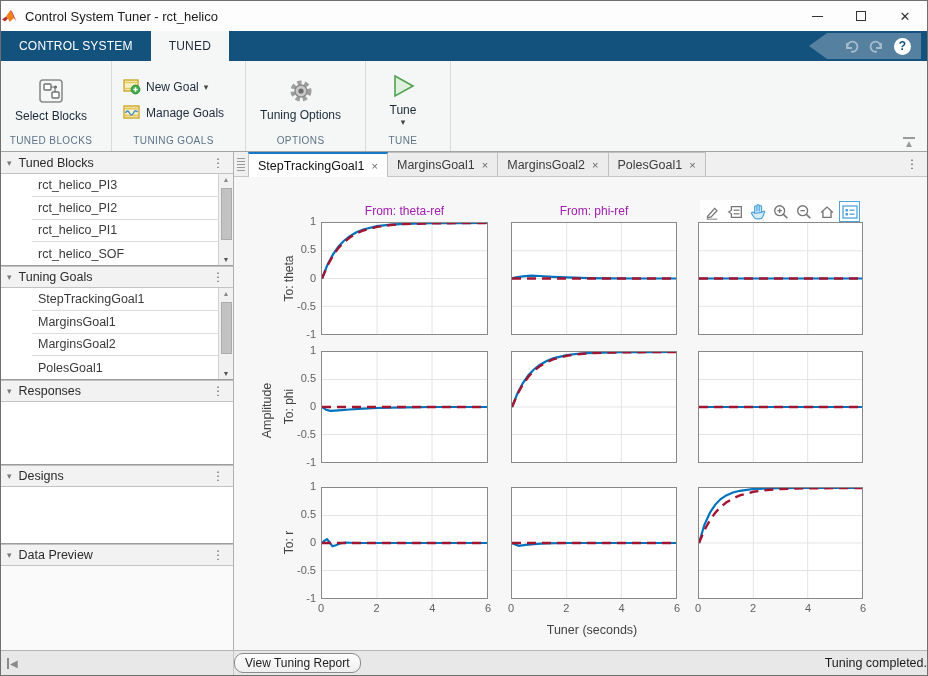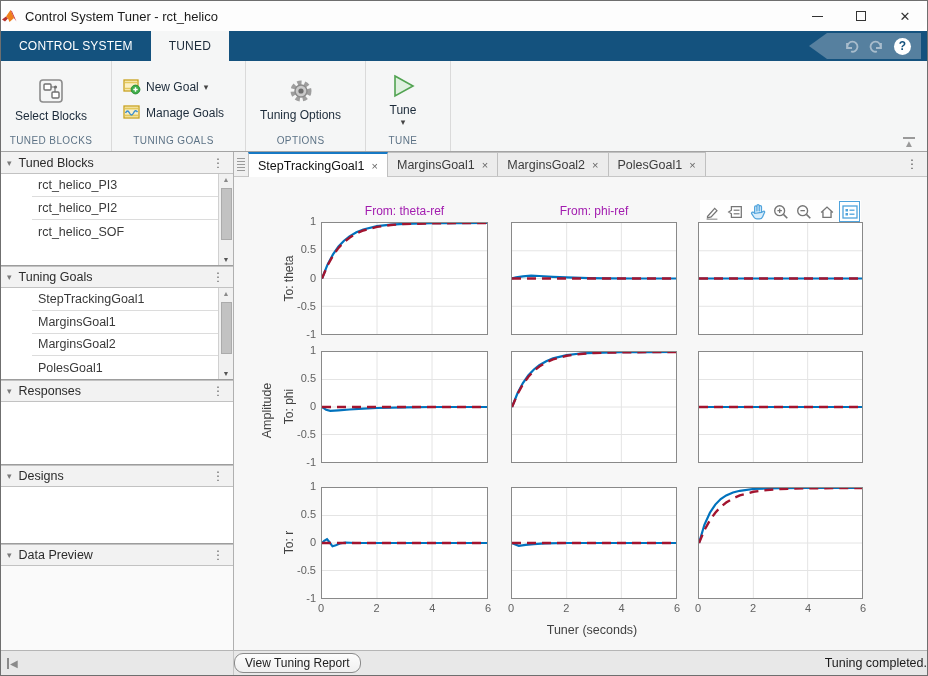--- a/index.html
+++ b/index.html
@@ -210,20 +210,21 @@
 
       <div class="phead" style="border-top:none;">
         <span class="tri">▾</span>
         <span class="ptitle">Tuned Blocks</span>
         <span class="pmenu">⋮</span>
       </div>
       <div class="plist" style="height:92px;">
         <div class="pitems">
           <div class="pitem">rct_helico_PI3</div>
           <div class="pitem">rct_helico_PI2</div>
+          <div class="pitem">rct_helico_PI1</div>
           <div class="pitem">rct_helico_SOF</div>
         </div>
         <div class="sbar">
           <span class="up">▲</span>
           <span class="thumb"></span>
           <span class="dn">▼</span>
         </div>
       </div>
 
       <div class="phead">

